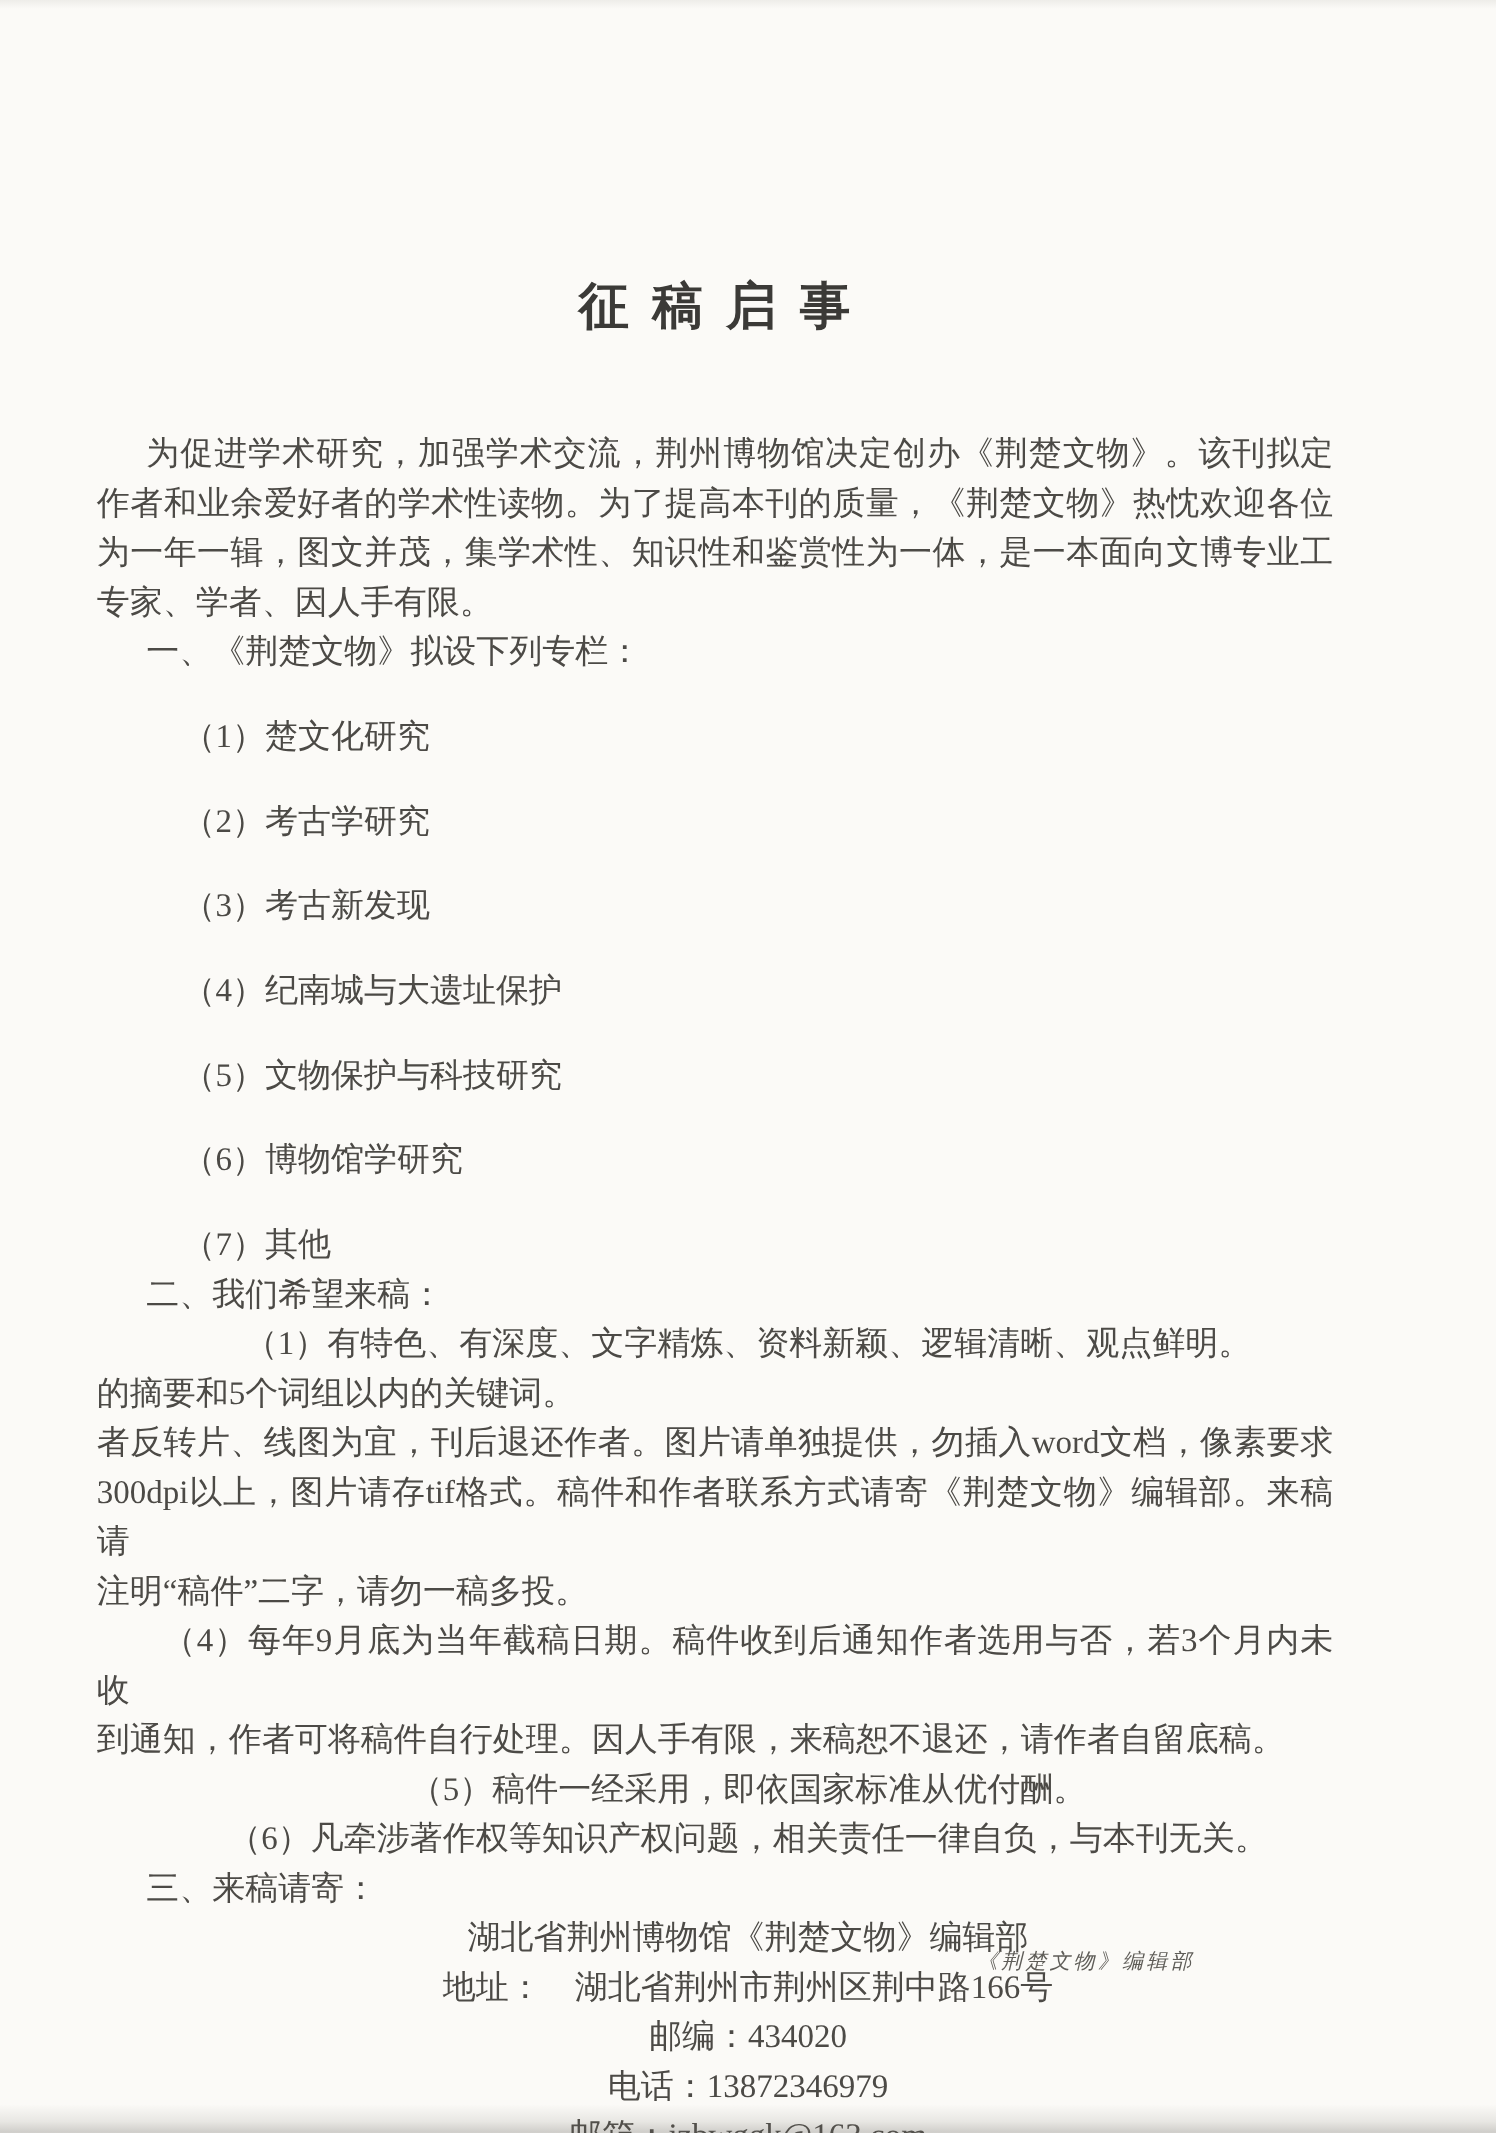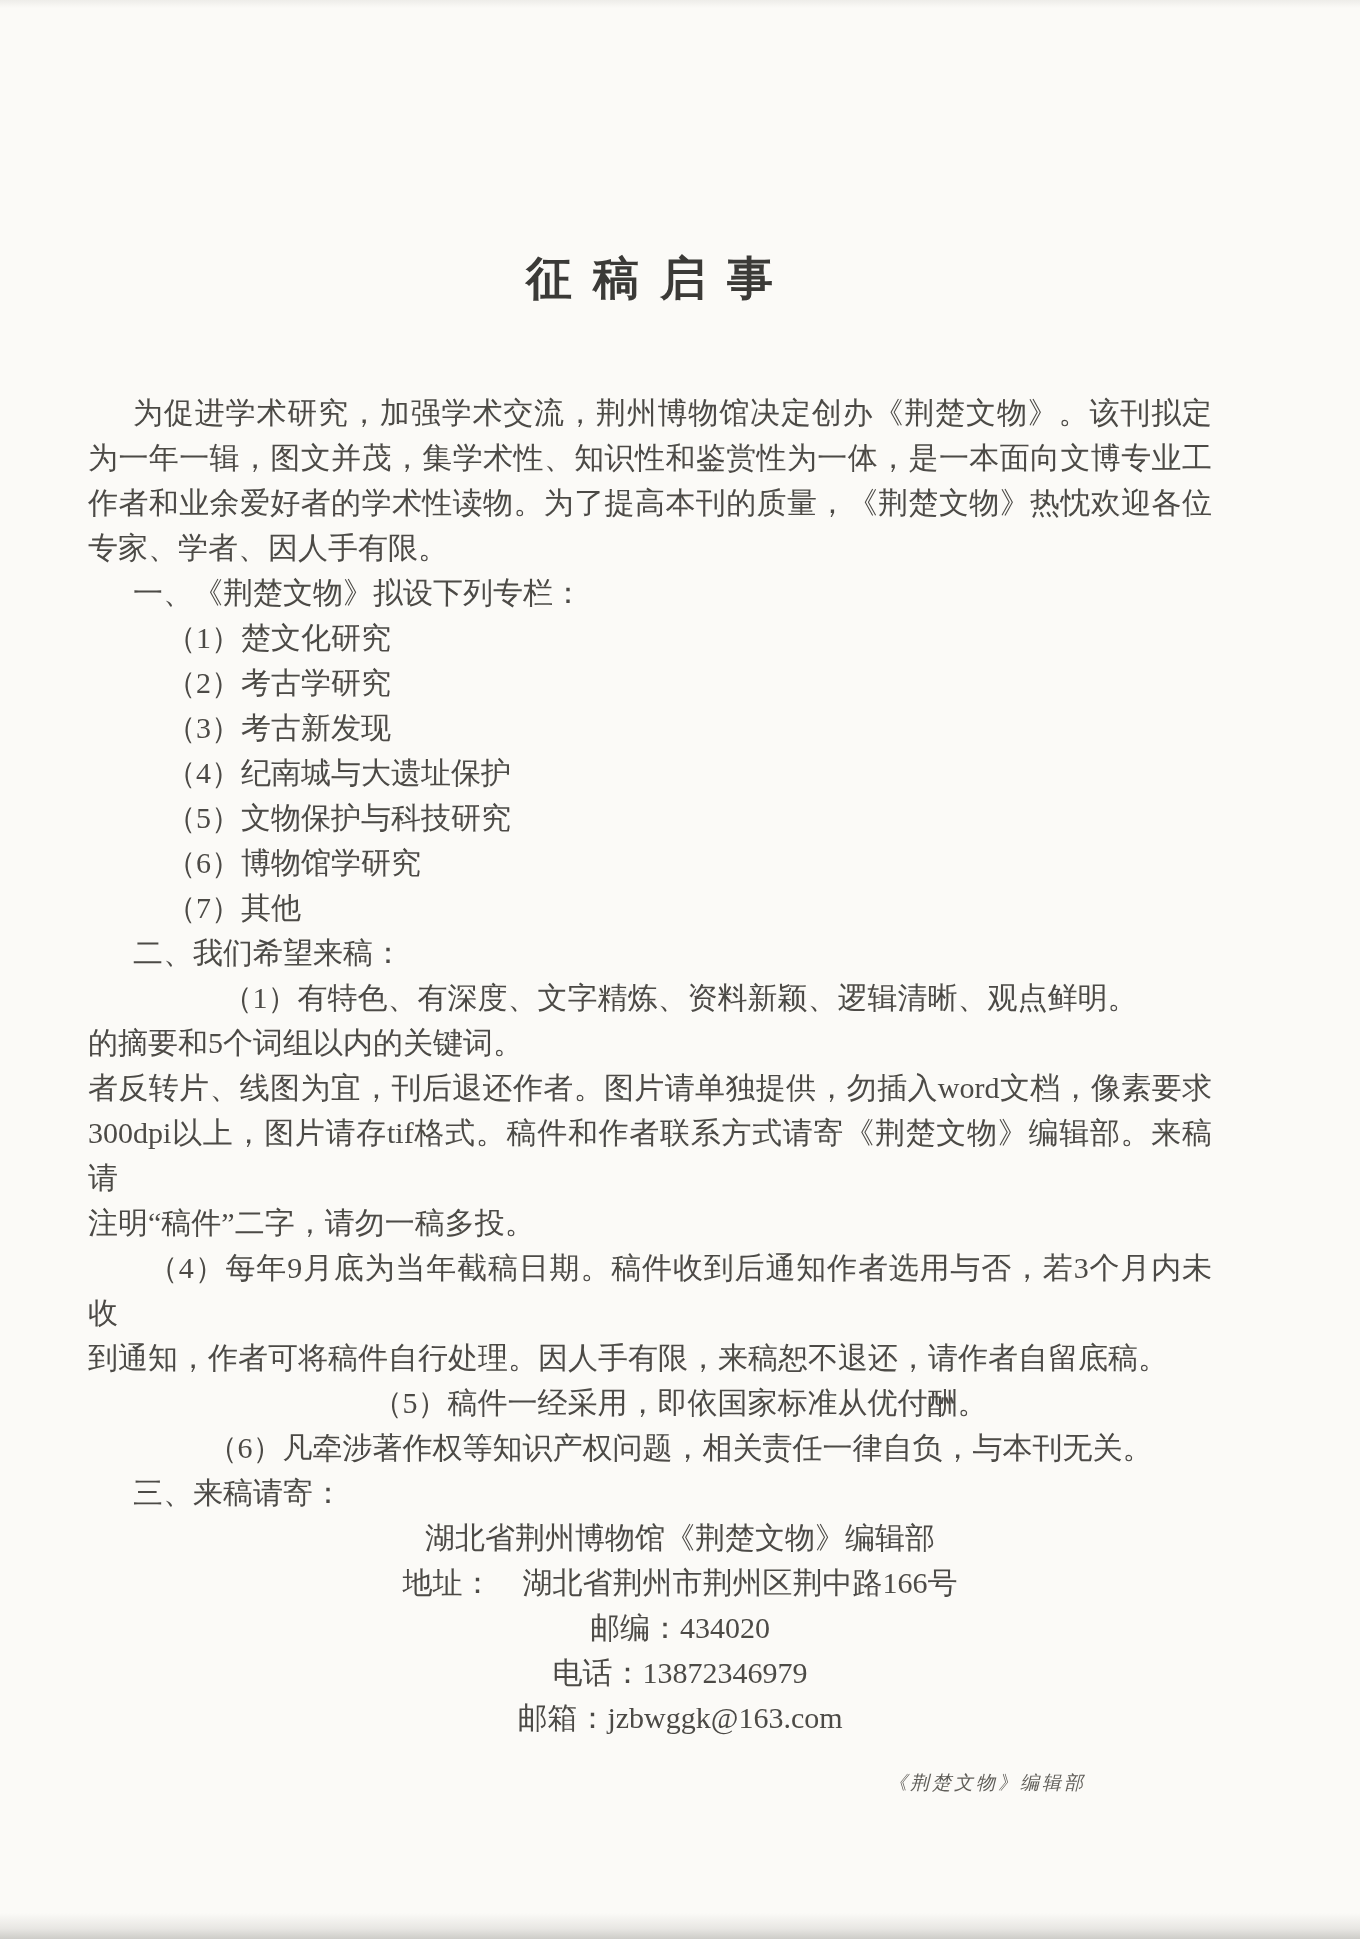--- a/index.html
+++ b/index.html
@@ -21,21 +21,21 @@
   }
   .doc-lines{
     position:absolute; top:390px; left:88px; width:1124px;
     font-size:30px; line-height:45px;
     text-align:left;
   }
   .line{white-space:nowrap;}
   .line.fill{white-space:normal; text-align:justify; text-align-last:justify;}
   .ind1{text-indent:1.5em;}
   .ind2{text-indent:2em;text-align:center;}
-  .ind3{text-indent:2.6em;}
+  .ind3{text-indent:2.6em;margin-top:32px;}
   .signature{
     position:absolute; top:1770px; left:888px;
     font-size:19px; font-style:italic; letter-spacing:3px;
     color:var(--signature);
   }
   .scan-edge-right{
     position:absolute; top:0; right:0; width:28px; height:100%;
     background:linear-gradient(to right, rgba(120,118,110,0) 0%, rgba(120,118,110,0.16) 70%, rgba(105,103,96,0.30) 100%);
     pointer-events:none;
   }
@@ -50,22 +50,22 @@
     pointer-events:none;
   }
 </style>
 </head>
 <body>
 
 <div class="page">
   <div class="doc-title">征稿启事</div>
   <div class="doc-lines">
       <div class="line ind1 fill">为促进学术研究，加强学术交流，荆州博物馆决定创办《荆楚文物》。该刊拟定</div>
+      <div class="line fill">作者和业余爱好者的学术性读物。为了提高本刊的质量，《荆楚文物》热忱欢迎各位</div>
       <div class="line fill">为一年一辑，图文并茂，集学术性、知识性和鉴赏性为一体，是一本面向文博专业工</div>
-      <div class="line fill">作者和业余爱好者的学术性读物。为了提高本刊的质量，《荆楚文物》热忱欢迎各位</div>
       <div class="line">专家、学者、因人手有限。</div>
       <div class="line ind1">一、《荆楚文物》拟设下列专栏：</div>
       <div class="line ind3">（1）楚文化研究</div>
       <div class="line ind3">（2）考古学研究</div>
       <div class="line ind3">（3）考古新发现</div>
       <div class="line ind3">（4）纪南城与大遗址保护</div>
       <div class="line ind3">（5）文物保护与科技研究</div>
       <div class="line ind3">（6）博物馆学研究</div>
       <div class="line ind3">（7）其他</div>
       <div class="line ind1">二、我们希望来稿：</div>

